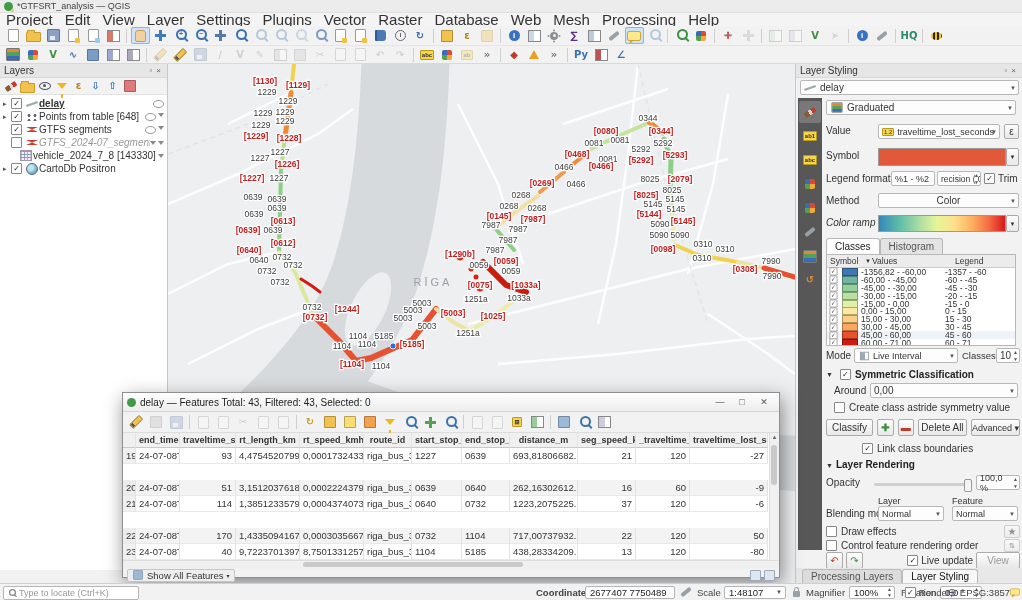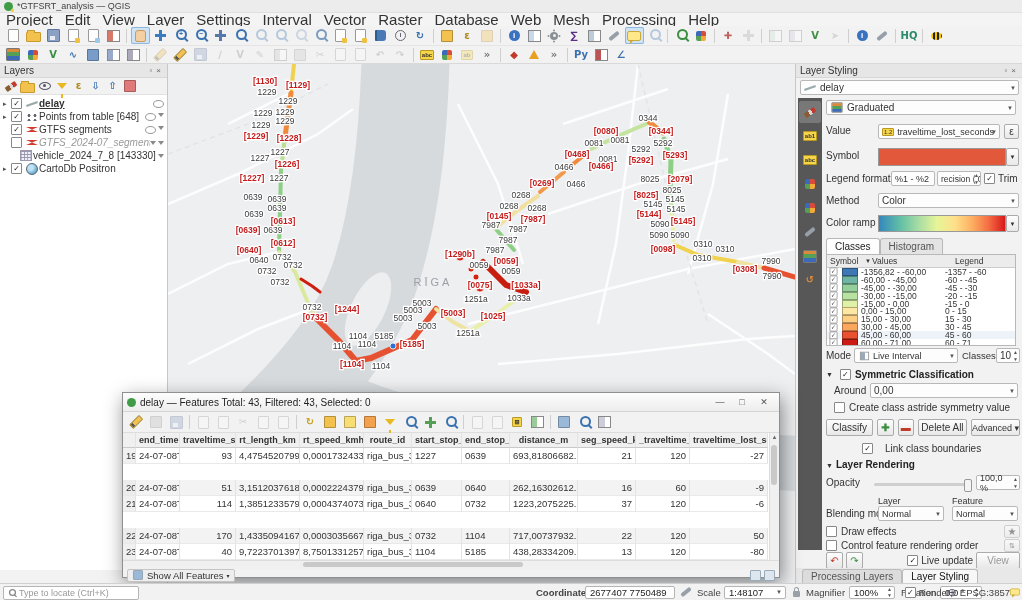--- a/index.html
+++ b/index.html
@@ -161,21 +161,21 @@
     <span class="qlogo"></span>
     <span>*GTFSRT_analysis — QGIS</span>
   </div>
 
   <div id="menubar">
       <span>Project</span>
       <span>Edit</span>
       <span>View</span>
       <span>Layer</span>
       <span>Settings</span>
-      <span>Interval</span>
+      <span>Plugins</span>
       <span>Vector</span>
       <span>Raster</span>
       <span>Database</span>
       <span>Web</span>
       <span>Mesh</span>
       <span>Processing</span>
       <span>Help</span>
     </div>
 
   <div id="tb1" class="toolbar">
@@ -782,27 +782,27 @@
         </div>
       <div class="srow" style="left:188px;top:109px;gap:3px;">
           <span class="ck on"></span>
           <span class="slab">Trim</span>
         </div>
 
       <div class="srow" style="left:30px;top:131px;">
           <span class="slab">Method</span>
         </div>
       <div class="srow" style="left:82px;top:129px;width:141px;">
-          <div class="combo" style="width:100%;">
+          <div class="combo" style="width:100%;justify-content:center;">
             <span>Color</span>
             <span class="arr">▼</span>
           </div>
         </div>
 
-      <div class="srow" style="left:30px;top:153px;">
+      <div class="srow" style="left:30px;top:153px;font-style:italic;">
           <span class="slab">Color ramp</span>
         </div>
       <div class="srow" style="left:82px;top:151px;width:141px;">
         <div style="flex:1;height:15px;border:1px solid #999;background:linear-gradient(90deg,#3288bd,#66c2a5 18%,#abdda4 32%,#e6f598 46%,#fee08b 60%,#fdae61 74%,#f46d43 87%,#d7191c);"></div>
         <div class="sbtn" style="width:13px;height:17px;font-size:6px;">▼</div>
       </div>
 
       <div class="stabs">
         <span class="stab on">Classes</span>
         <span class="stab">Histogram</span>
@@ -924,21 +924,21 @@
         <div class="sbtn" style="width:52px;">
             <span>Classify</span>
           </div>
         <div class="sbtn" style="width:18px;color:#3e8e41;font-weight:bold;">✚</div>
         <div class="sbtn" style="width:18px;color:#c23a2a;font-weight:bold;">▬</div>
         <div class="sbtn" style="width:54px;">
             <span>Delete All</span>
           </div>
         <div class="sbtn" style="flex:1;font-size:9px;"><span>Advanced</span>&nbsp;▾</div>
       </div>
-      <div class="srow" style="left:30px;top:379px;gap:12px;padding-left:36px;">
+      <div class="srow" style="left:30px;top:379px;gap:4px;padding-left:36px;">
           <span class="ck on"></span>
           <span class="slab">Link class boundaries</span>
         </div>
 
       <div class="shdr" style="top:395px;"><span class="tri">▼</span><span>Layer Rendering</span></div>
       <div class="srow" style="left:30px;top:413px;">
           <span class="slab">Opacity</span>
         </div>
       <div class="srow" style="left:78px;top:419px;width:98px;">
           <div class="slider" style="width:100%;">

